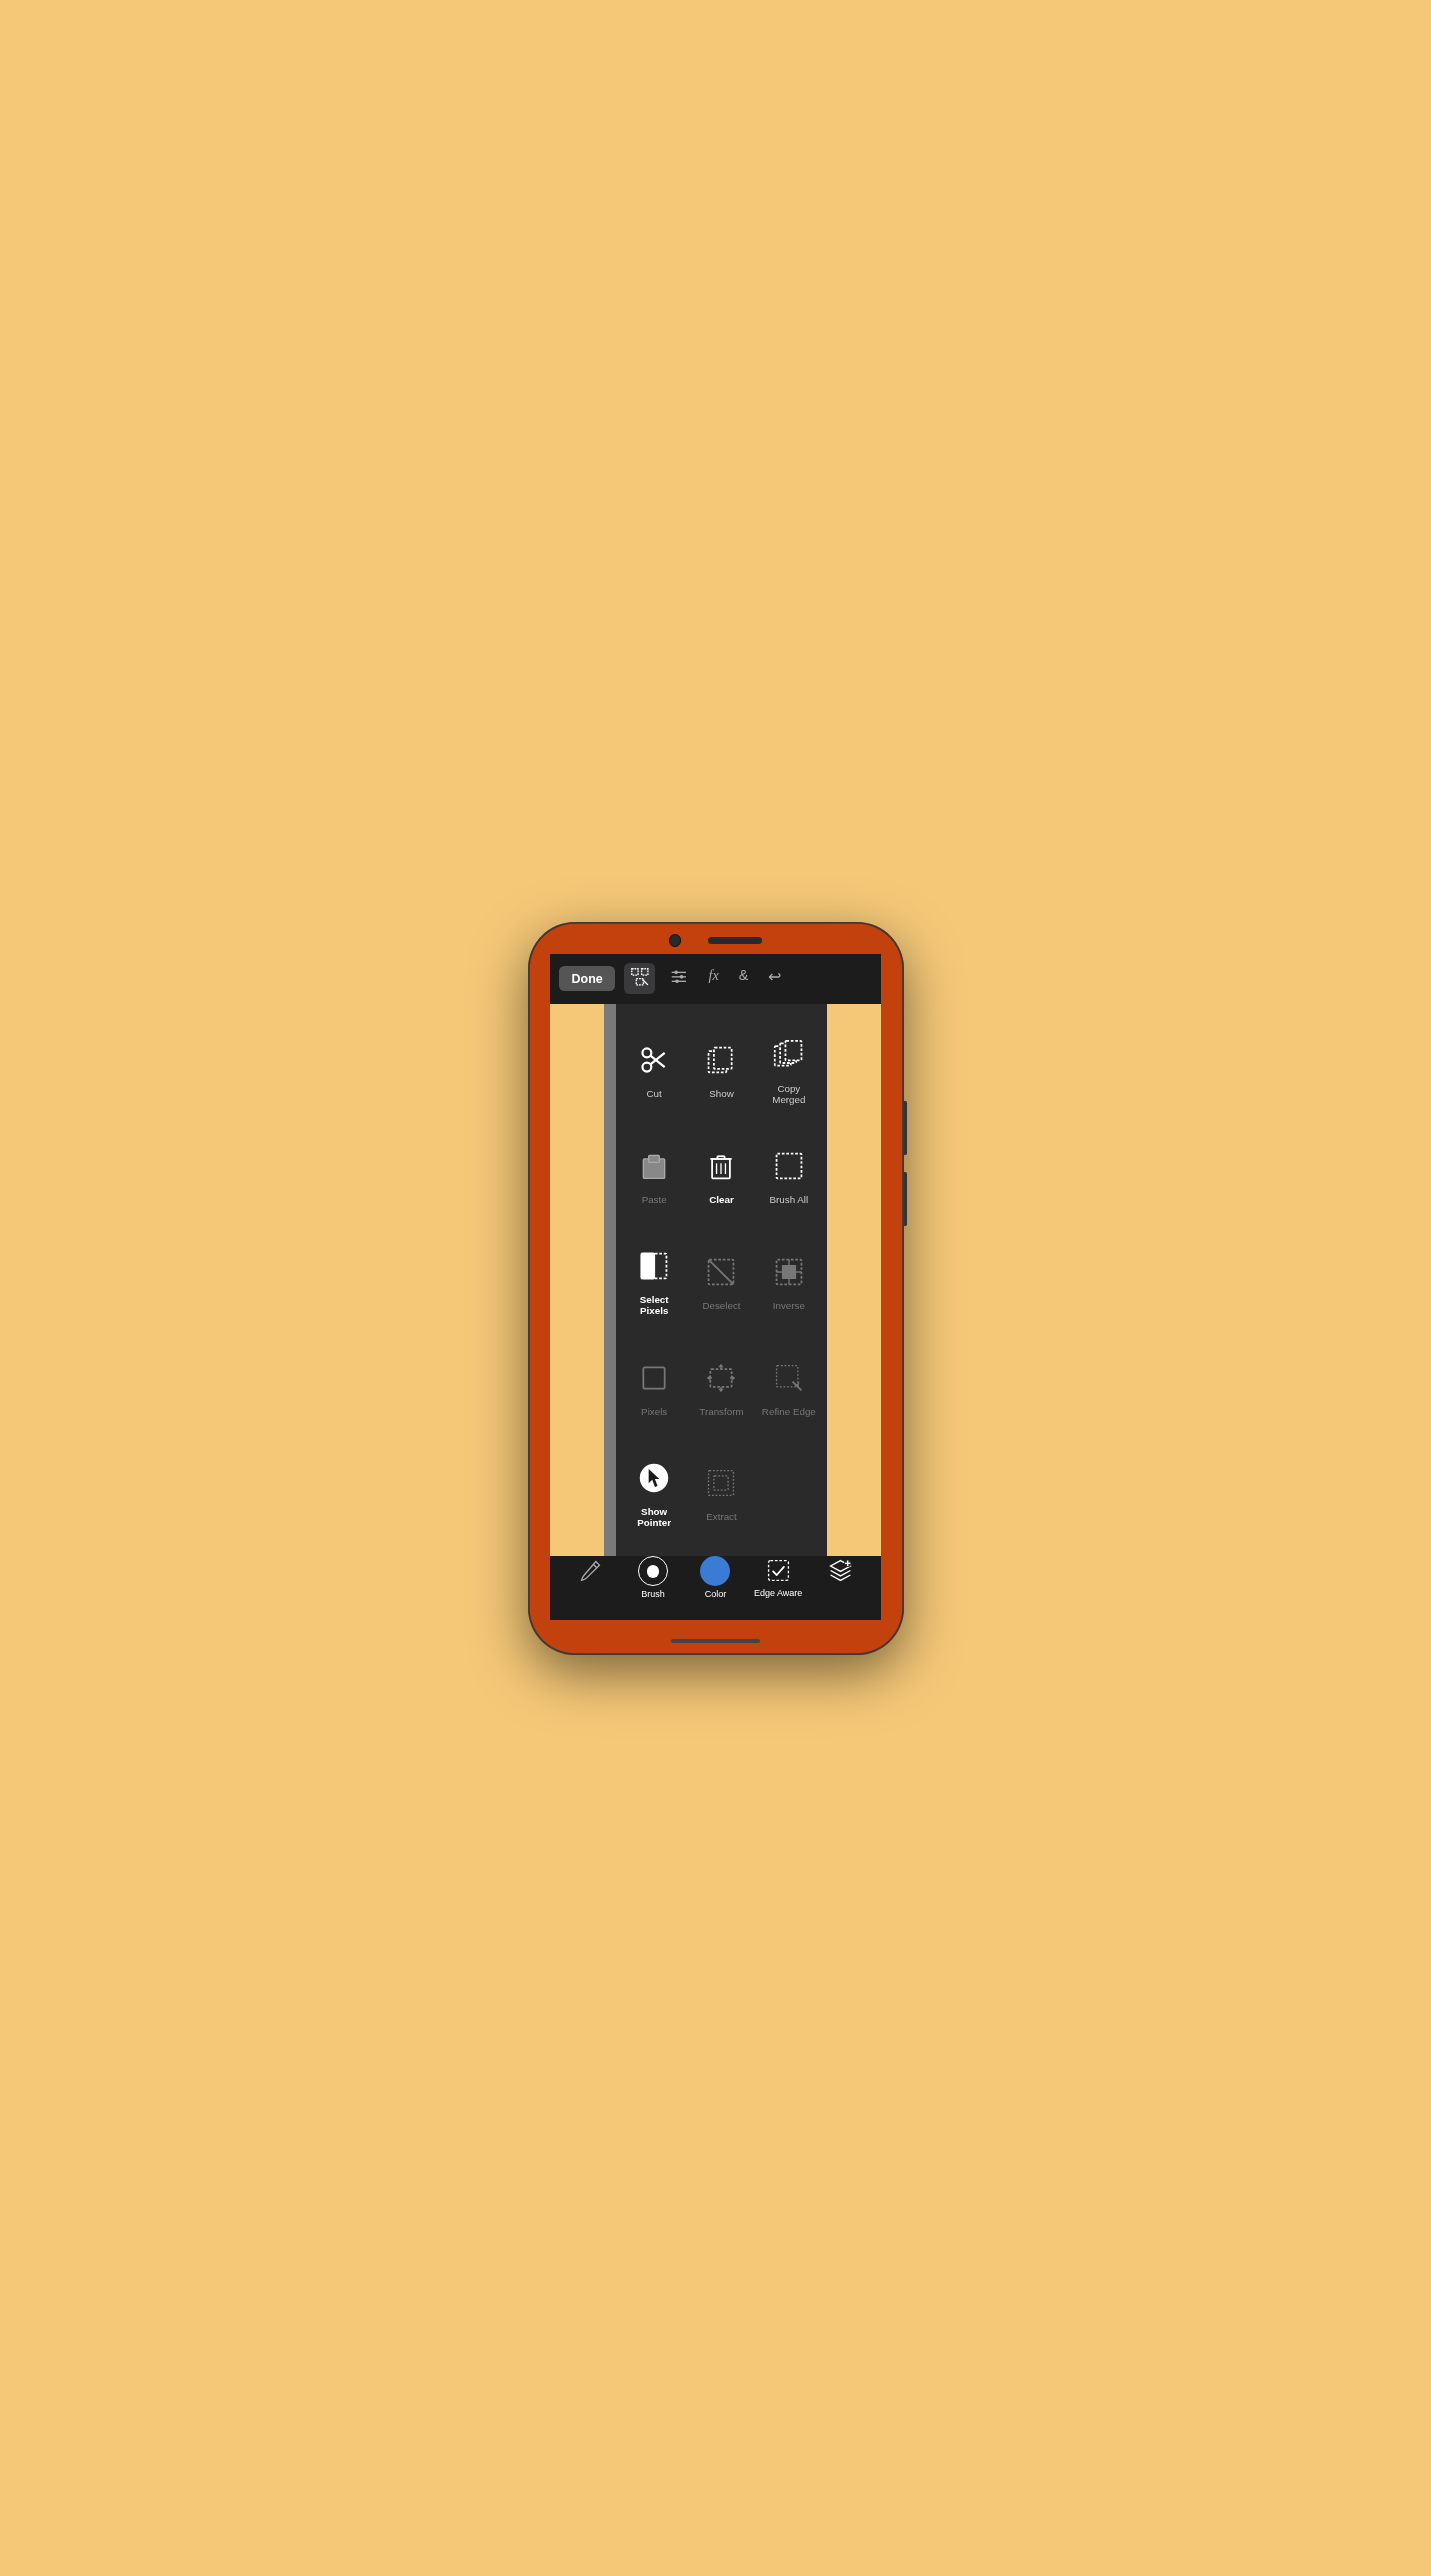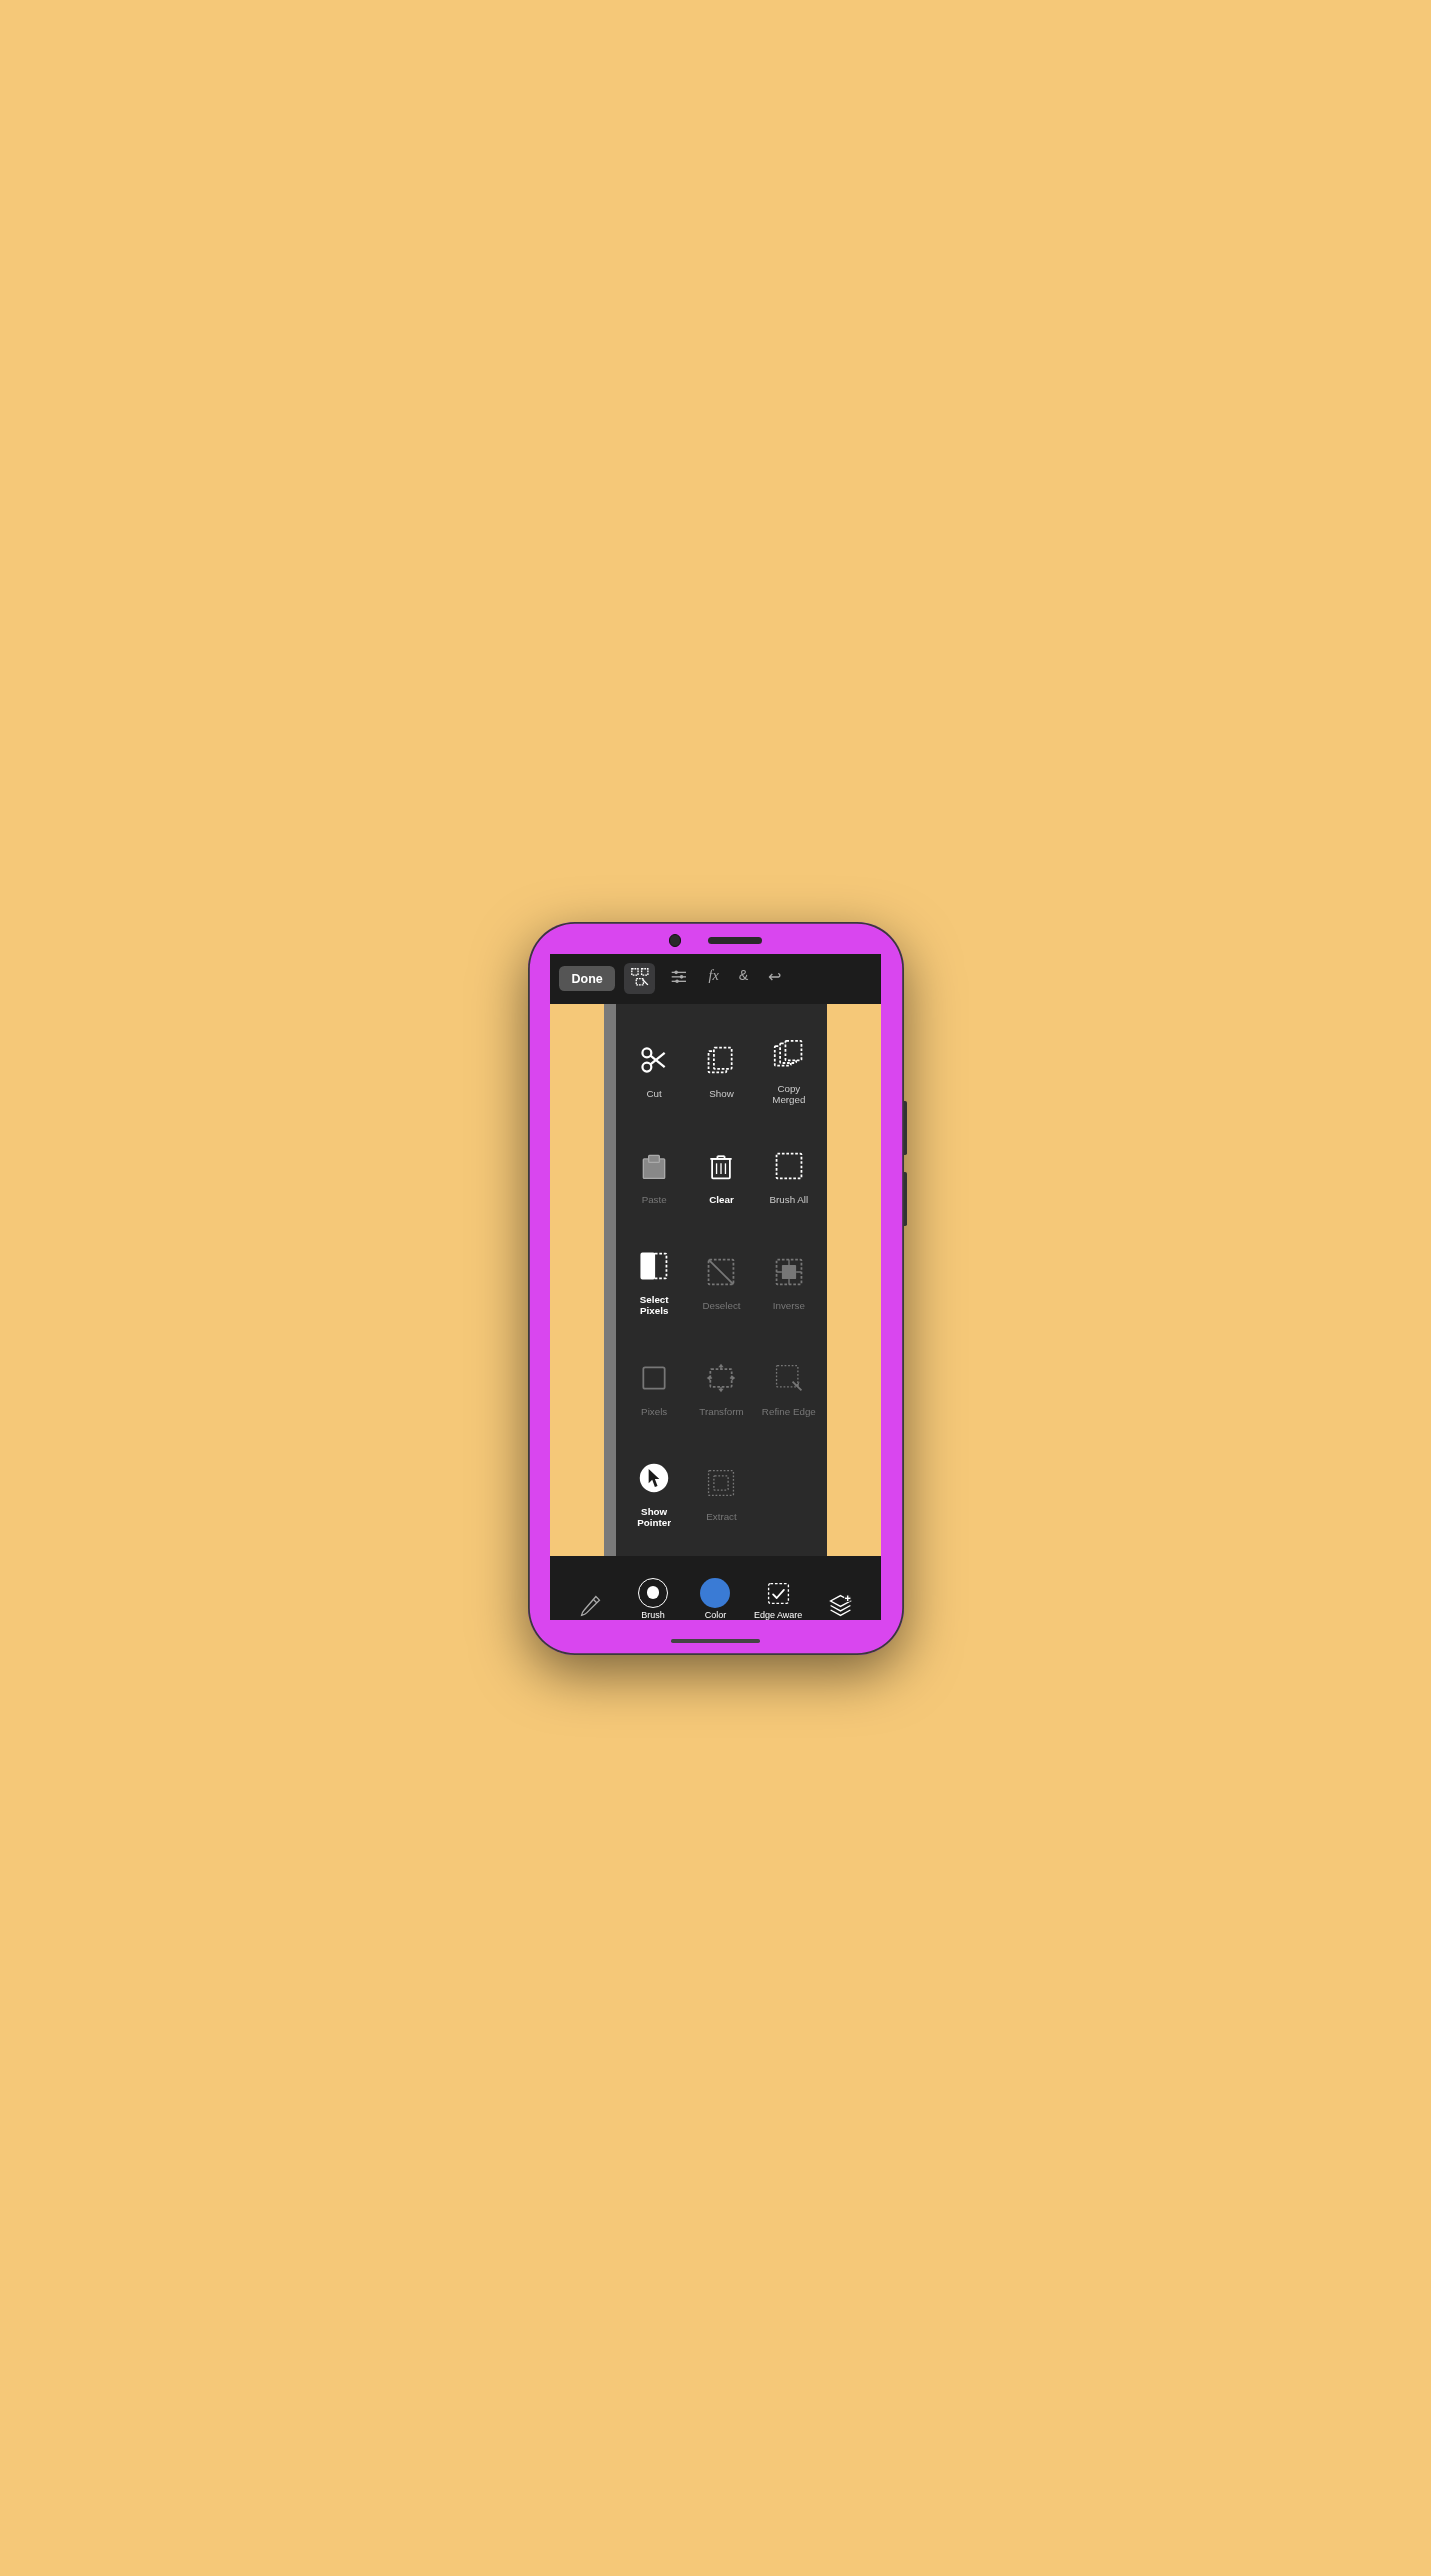--- a/index.html
+++ b/index.html
@@ -8,21 +8,21 @@
       display: flex;
       justify-content: center;
       align-items: center;
       min-height: 100vh;
       font-family: -apple-system, BlinkMacSystemFont, 'Helvetica Neue', sans-serif;
     }
 
     .phone-outer {
       width: 376px;
       height: 733px;
-      background: #d946ef;
+      background: #c2410c;
       border-radius: 47px;
       position: relative;
       box-shadow: 0 18px 54px rgba(0,0,0,0.5), inset 0 0 0 1.8px #3a3a3a;
       display: flex;
       flex-direction: column;
       align-items: center;
     }
 
     .phone-notch-area {
       width: 100%;
@@ -157,21 +157,21 @@
       color: #777;
       text-align: center;
     }
 
     
     .bottom-bar {
       background: #1c1c1c;
       height: 64px;
       flex-shrink: 0;
       display: flex;
-      align-items: flex-end;
+      align-items: flex-start;
       justify-content: space-around;
       padding: 0 9px;
     }
     .bottom-item {
       display: flex;
       flex-direction: column;
       align-items: center;
       gap: 2.7px;
       cursor: pointer;
       flex: 1;

